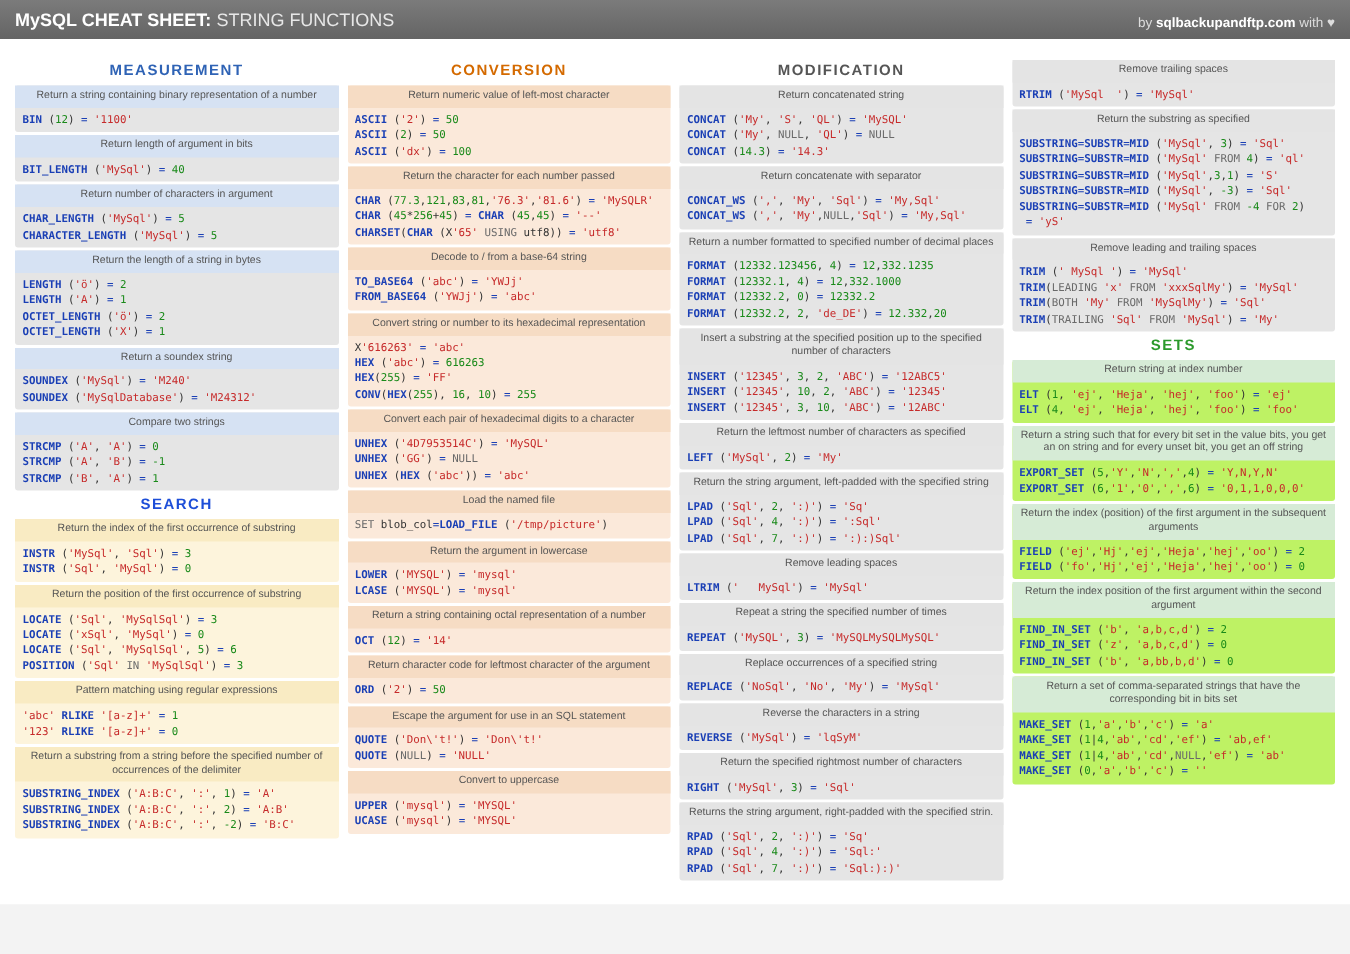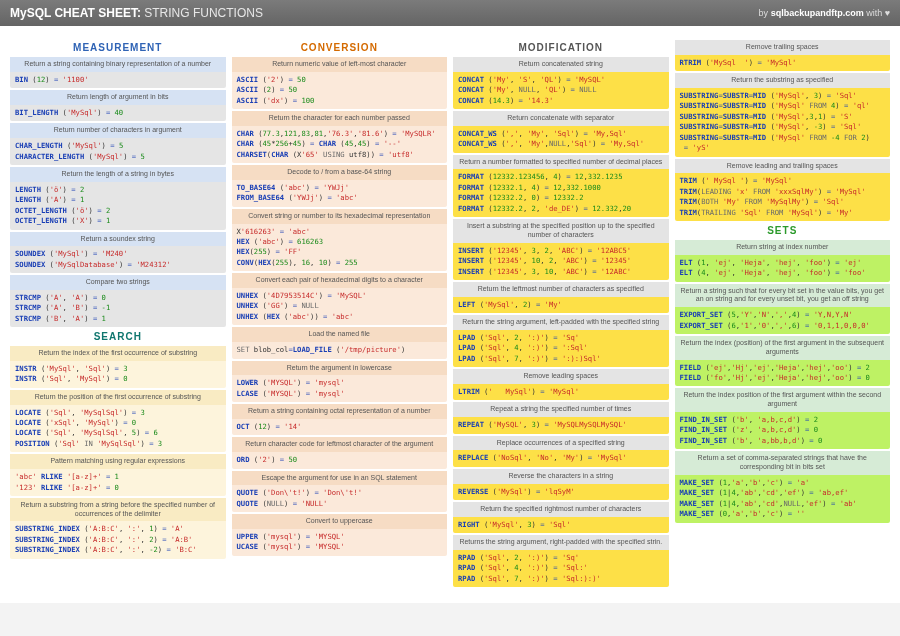--- a/index.html
+++ b/index.html
@@ -1,38 +1,38 @@
 <!DOCTYPE html>
 <html><head>
 <meta charset="utf-8">
 <style>
   html,body{margin:0;padding:0;background:#f3f3f3;font-family:Arial,Helvetica,sans-serif;font-size:8px;color:#333}
-  .header{background:#6e6e6e;background:linear-gradient(#7b7b7b,#646464);color:#f0f0f0;padding:6px 10px;display:flex;align-items:center;justify-content:space-between;font-size:12px}
+  .header{background:#6e6e6e;background:linear-gradient(#7b7b7b,#646464);color:#f0f0f0;padding:6px 10px;display:flex;align-items:flex-end;justify-content:space-between;font-size:12px}
   .header .title{font-weight:bold;color:#fff}
   .header .sub{color:#e7e7e7;font-weight:normal}
   .header .right{font-size:9px;color:#ddd}
   .header .right b{color:#fff}
   .page{background:#fff;padding:14px 10px;display:flex;gap:6px;align-items:flex-start}
   .col{flex:1 1 25%;display:flex;flex-direction:column;gap:0}
   .section-title{text-align:center;font-weight:bold;font-size:10px;letter-spacing:1px;margin:2px 0 4px}
   .measurement .section-title{color:#2f63b5}
-  .search .section-title{color:#0f766e}
+  .search .section-title{color:#1d4ed8}
   .conversion .section-title{color:#d46a00}
   .modification .section-title{color:#555}
   .sets .section-title{color:#2c9a2c}
   .group{border-radius:2px;margin-bottom:2px}
   .group .hdr{font-size:7px;color:#555;text-align:center;padding:3px 4px;line-height:1.25}
   .group .body{padding:3px 5px;font-family:Consolas,Menlo,monospace;font-size:7.2px;line-height:1.45;white-space:pre;overflow:hidden}
   .measurement .group{background:#e5e5e5}
   .measurement .hdr{background:#d6e2f3}
   .search .group{background:#fdf4dc}
   .search .hdr{background:#f9ebc3}
   .conversion .group{background:#fbe9da}
   .conversion .hdr{background:#f6dcc4}
-  .modification .group{background:#fde047}
+  .modification .group{background:#e5e5e5}
   .modification .hdr{background:#e4e4e4}
   .sets .group{background:#bef264}
   .sets .hdr{background:#d6ebd6}
   .tok-fn{color:#1a3fb5;font-weight:bold}
   .tok-op{color:#1a3fb5}
   .tok-str{color:#c62a2a}
   .tok-num{color:#1a8a1a}
   .tok-kw{color:#6a6a6a}
 </style>
 </head>

